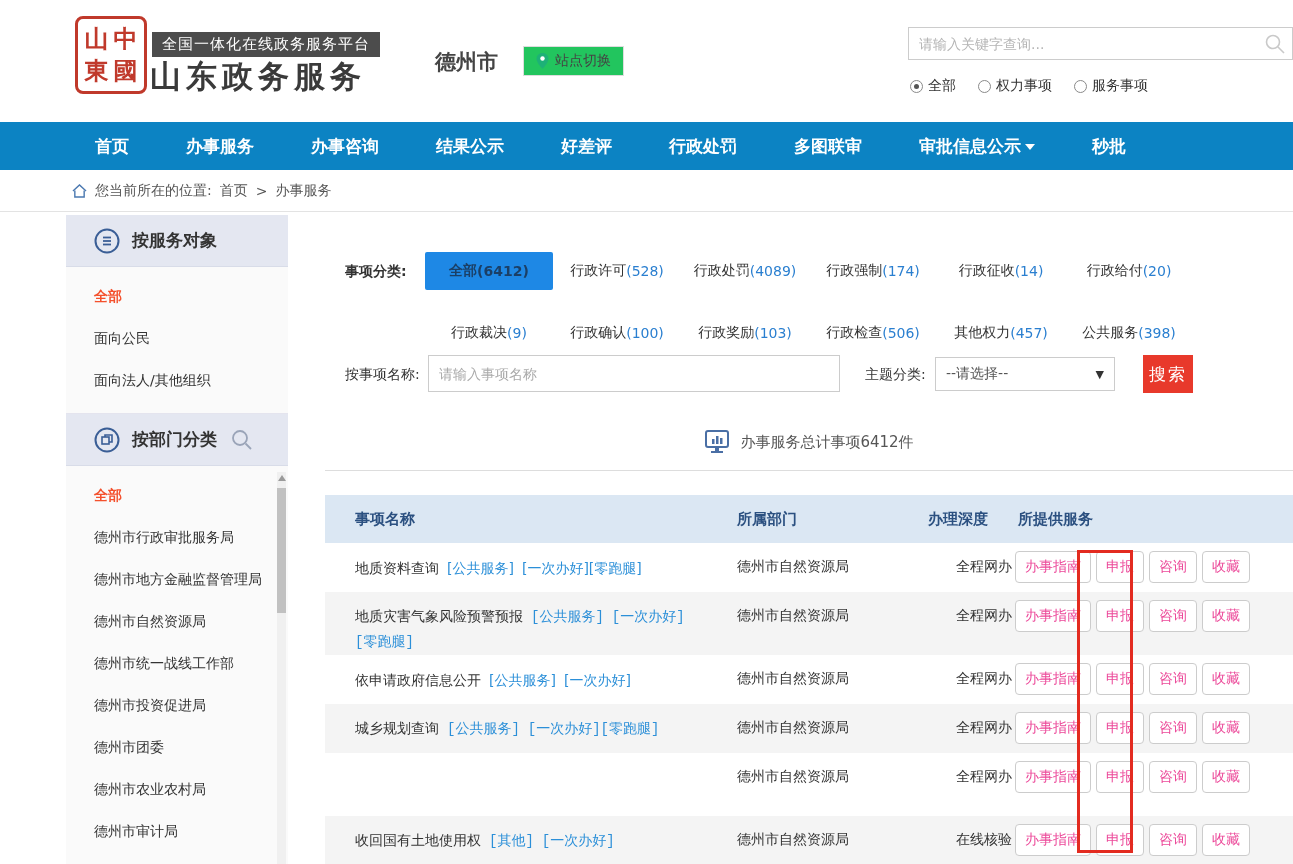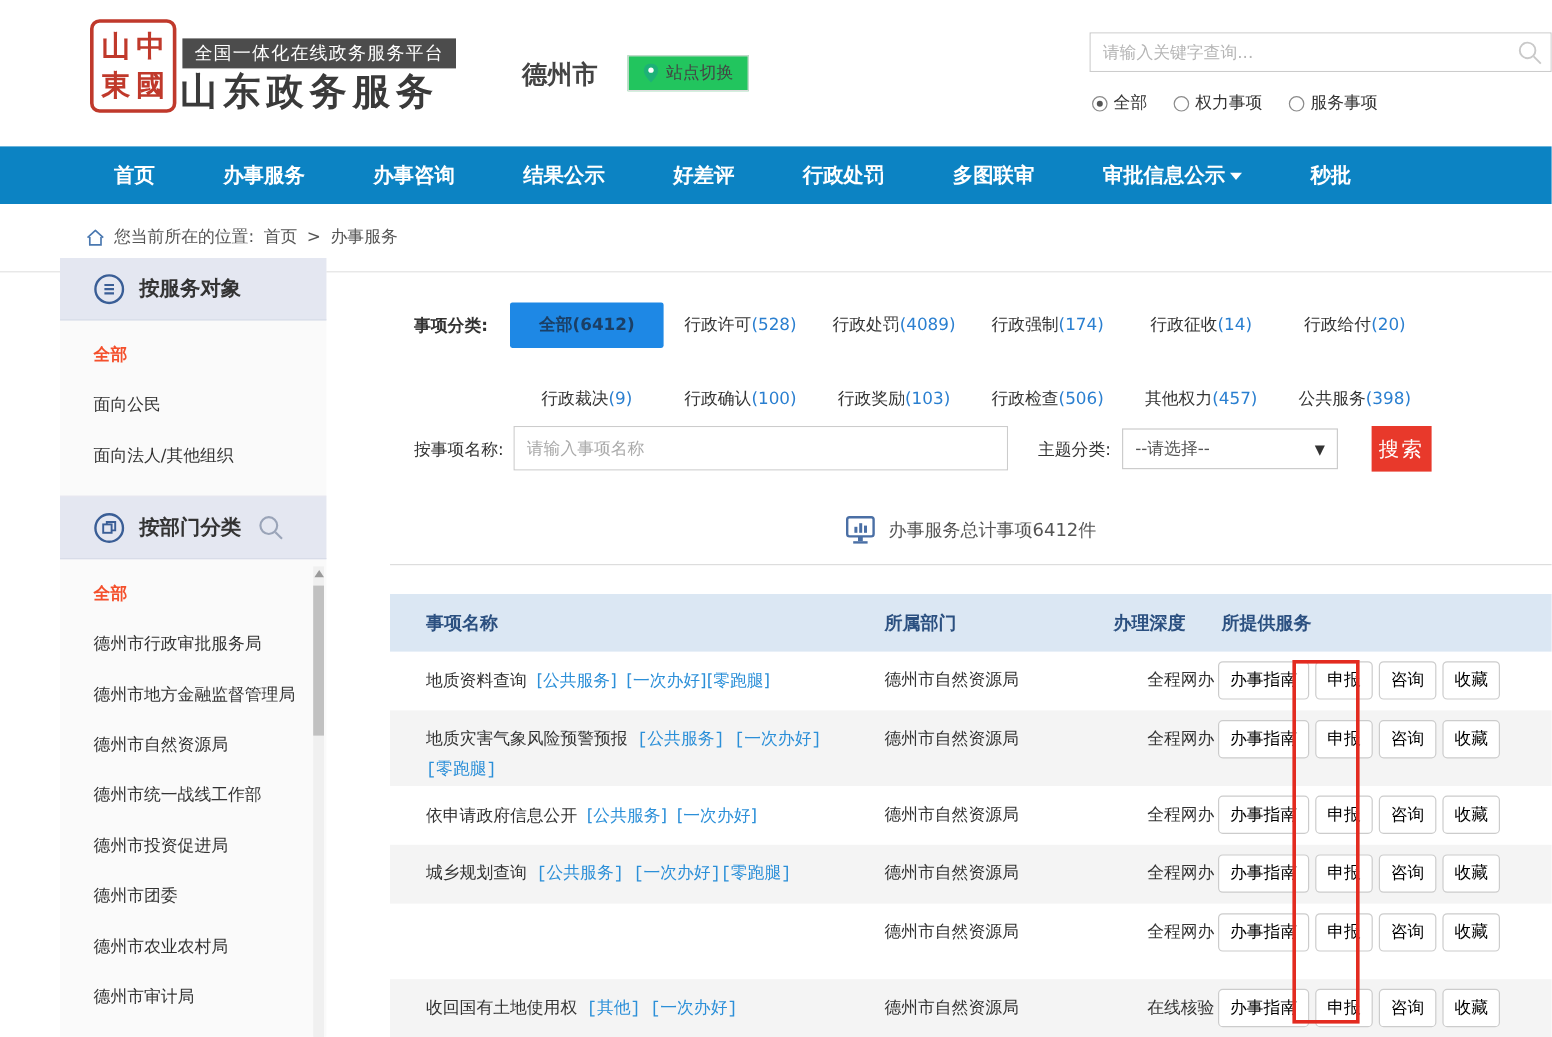--- a/index.html
+++ b/index.html
@@ -32,27 +32,27 @@
     border-radius:50%; background:#555; }
 
   
   .navbar { position:absolute; left:0; top:122px; width:1293px; height:48px; background:#0c83c3;
     display:flex; align-items:center; padding-left:95px; gap:57px; }
   .nav-item { color:#fff; font-size:17px; font-weight:bold; cursor:pointer; white-space:nowrap; }
   .caret { display:inline-block; width:0; height:0; border-left:5px solid transparent;
     border-right:5px solid transparent; border-top:6px solid #fff; margin-left:4px; vertical-align:middle; }
 
   
-  .crumb { position:absolute; left:0; top:170px; width:1293px; height:57px; background:#fff;
+  .crumb { position:absolute; left:0; top:170px; width:1293px; height:42px; background:#fff;
     border-bottom:1px solid #e3e3e3; display:flex; align-items:center; padding-left:72px; gap:8px;
     font-size:14px; color:#555; }
   .crumb a { color:#555; text-decoration:none; cursor:pointer; }
 
   
-  .sidebar { position:absolute; left:50px; top:215px; width:222px; height:649px; background:#fafafa; }
+  .sidebar { position:absolute; left:66px; top:215px; width:222px; height:649px; background:#fafafa; }
   .sec-head { height:52px; background:#e4e7f1; display:flex; align-items:center; gap:12px;
     padding-left:28px; font-size:17px; font-weight:bold; color:#333; border-bottom:1px solid #d8dce8; }
   .side-list { padding:8px 0 12px 0; border-bottom:1px solid #e4e4ee; }
   .side-item { padding:11px 12px 11px 28px; font-size:14px; color:#333; cursor:pointer; line-height:20px; }
   .side-item.active { color:#f4502c; font-weight:bold; }
   .dept-wrap { position:relative; }
   .sbar { position:absolute; right:2px; top:6px; width:9px; height:430px; background:#f0f0f0; }
   .sbar .thumb { position:absolute; left:0; top:16px; width:9px; height:125px; background:#c1c1c1; }
   .sbar .up { position:absolute; left:1px; top:3px; width:0; height:0; border-left:4px solid transparent;
     border-right:4px solid transparent; border-bottom:6px solid #9a9a9a; }
@@ -92,21 +92,21 @@
   .trow { position:relative; width:968px; }
   .trow.alt { background:#f4f4f4;font-family:Liberation Mono, monospace; }
   .trow.h1 { height:49px; } .trow.h2 { height:63px; }
   .c-name { position:absolute; left:30px; top:13px; width:350px; font-size:14px; color:#333;
     line-height:25px; }
   .c-name .tag { color:#2b8fd8; text-decoration:none; cursor:pointer; margin-left:8px; }
   .c-dept { position:absolute; left:412px; top:15px; font-size:14px; color:#333; }
   .c-depth { position:absolute; left:603px; top:15px; font-size:14px; color:#333;margin-left:28px; }
   .c-act { position:absolute; left:690px; top:8px; display:flex; gap:5px; }
   .abtn { height:32px; background:#fff; border:1px solid #ccc; border-radius:4px; font-size:14px;
-    color:#000000; padding:4px 9px; cursor:pointer; display:flex; align-items:center; white-space:nowrap;
+    color:#ec4899; padding:4px 9px; cursor:pointer; display:flex; align-items:center; white-space:nowrap;
     font-family:inherit; }
 
   .hilite { position:absolute; left:1077px; top:550px; width:56px; height:303px;
     border:3px solid #e32b20; z-index:50; pointer-events:none; }
 
   .icon-circle { flex:0 0 auto; }
   .side-search { position:absolute; right:34px; top:14px; }
 </style>
 </head>
 <body>

